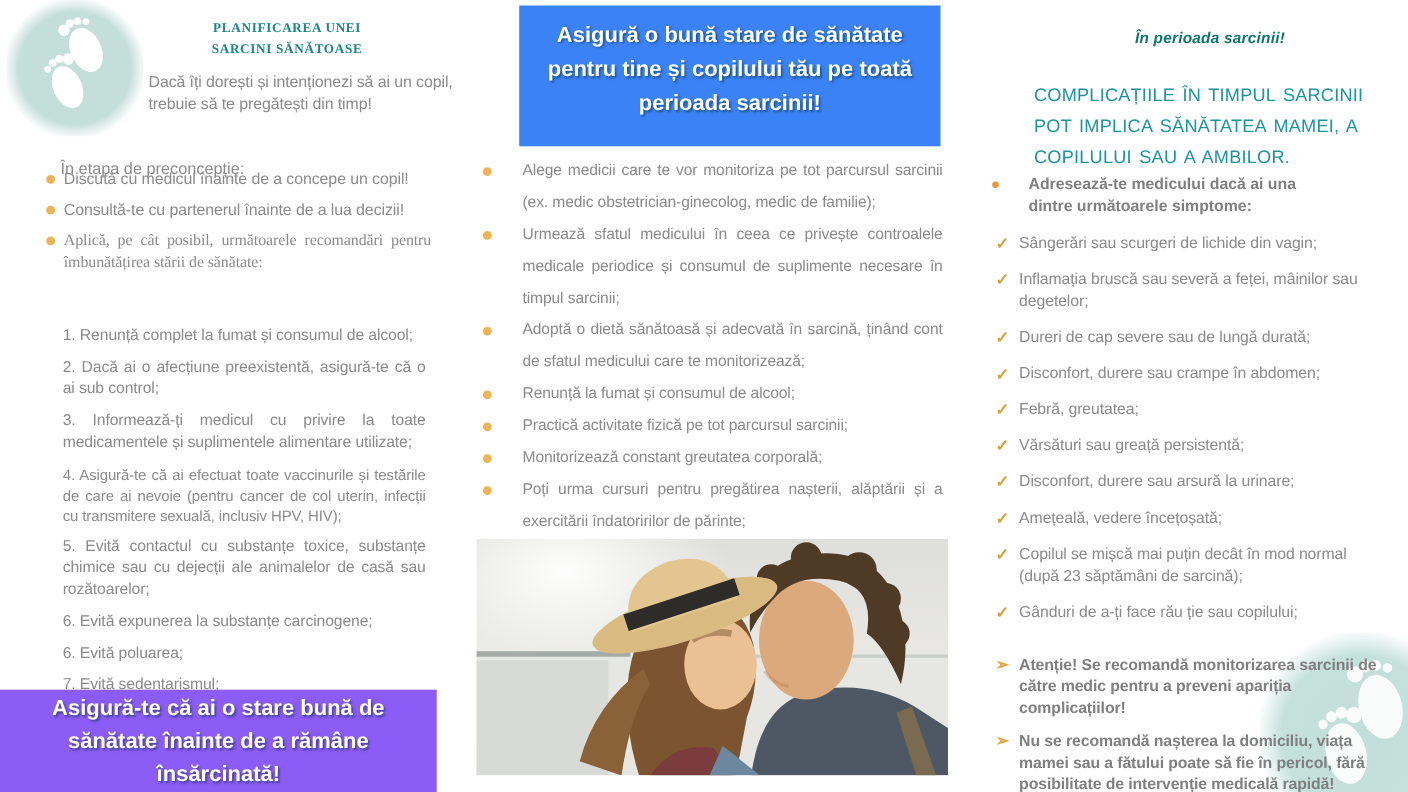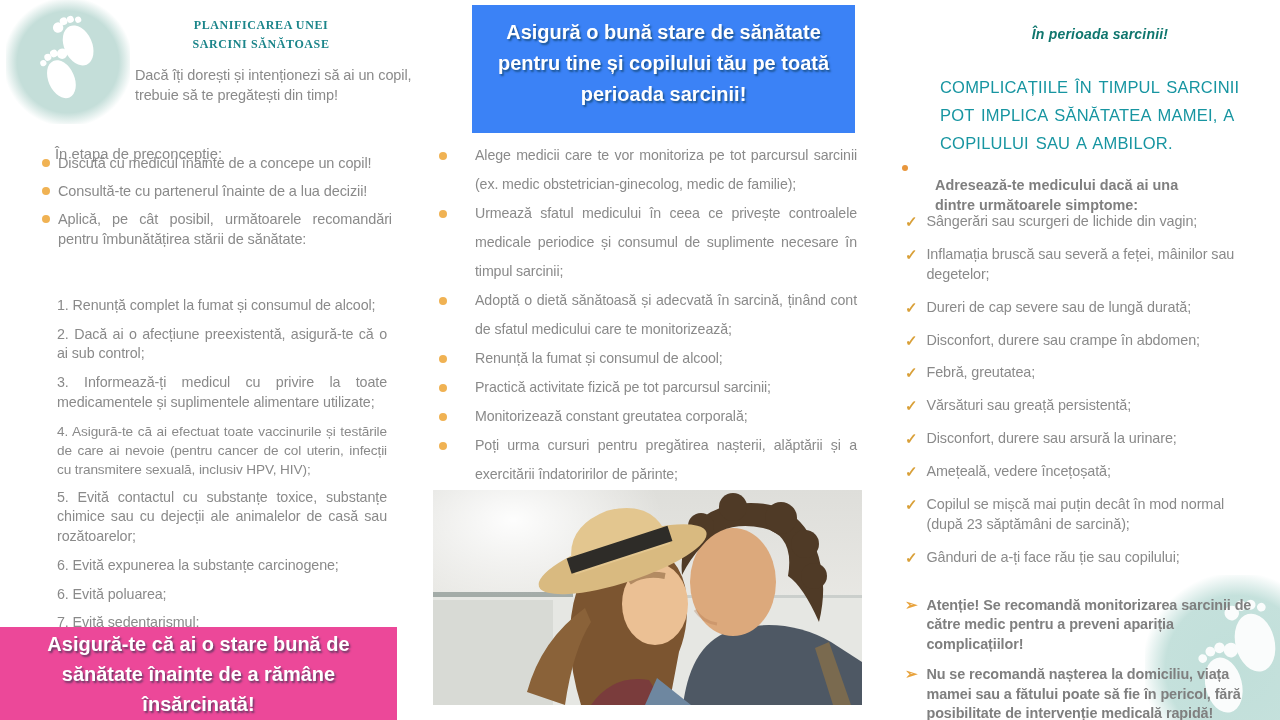--- a/index.html
+++ b/index.html
@@ -14,29 +14,29 @@
   .left-title{position:absolute;left:130px;top:8px;width:262px;text-align:center;
     font-family:"Liberation Serif",serif;font-weight:700;color:#1B858A;font-size:12px;
     letter-spacing:.6px;line-height:1.55;}
   .left-intro{position:absolute;left:135px;top:50px;width:292px;color:#8A8A8A;
     font-size:14.5px;line-height:1.38;letter-spacing:-.1px;}
   .stage-heading{position:absolute;left:55px;top:131px;color:#8A8A8A;font-size:14.8px;}
 
   .orange-bullets{position:absolute;left:42px;top:153px;width:350px;margin:0;padding:0;list-style:none;}
   .orange-bullets li{position:relative;padding-left:16px;margin-bottom:8px;color:#8A8A8A;
     font-size:14.5px;line-height:1.38;letter-spacing:-.1px;}
-  .orange-bullets li.justify{text-align:justify;text-align-last:left;}
+  .orange-bullets li.justify{text-align:justify;text-align-last:left;font-family:Liberation Serif, serif;}
   .dot{position:absolute;left:0;top:6px;width:8px;height:8px;border-radius:50%;background:#F0B253;}
 
   .numbered{position:absolute;left:57px;top:252px;width:330px;margin-top:44px;}
   .numbered p{margin:0 0 9px 0;color:#8A8A8A;font-size:14.3px;line-height:1.38;
     letter-spacing:-.1px;text-align:justify;text-align-last:left;}
   .numbered p.tight{font-size:13.6px;line-height:1.4;}
 
-  .banner-left{position:absolute;left:0;top:627px;width:397px;height:93px;background:#ec4899;
+  .banner-left{position:absolute;left:0;top:627px;width:397px;height:93px;background:#8b5cf6;
     display:flex;align-items:center;justify-content:center;text-align:center;padding:0 16px;
     box-sizing:border-box;color:#fff;font-weight:700;font-size:20px;line-height:1.5;
     text-shadow:1.5px 1.5px 2px rgba(0,45,60,.55);}
 
   
   .banner-mid{position:absolute;left:472px;top:5px;width:383px;height:128px;background:#3b82f6;
     display:flex;align-items:flex-start;justify-content:center;text-align:center;
     padding:12px 20px 0 20px;box-sizing:border-box;color:#fff;font-weight:700;font-size:20px;
     line-height:1.55;text-shadow:1.5px 1.5px 2px rgba(0,45,60,.55);}
 
@@ -45,21 +45,21 @@
     line-height:29px;letter-spacing:-.1px;text-align:justify;text-align-last:left;}
   .mid-bullets .dot{left:6px;top:11px;width:8px;height:8px;}
 
   .photo{position:absolute;left:433px;top:490px;width:429px;height:215px;overflow:hidden;}
   .right-title{position:absolute;left:940px;top:14px;width:320px;text-align:center;z-index:1;
     color:#0f766e;font-weight:700;font-style:italic;font-size:14px;letter-spacing:.2px;}
   .right-subtitle{position:absolute;left:940px;top:56px;width:328px;z-index:1;color:#1795A1;
     font-size:16.5px;line-height:1.72;word-spacing:2px;letter-spacing:.2px;}
   .right-lead{position:absolute;left:902px;top:158px;width:320px;z-index:1;}
   .right-lead .dot{top:7px;width:6px;height:6px;background:#E8963C;}
-  .right-lead p{margin:17px 0 0 33px;color:#7F7F7F;font-weight:700;font-size:14.4px;line-height:1.4;}
+  .right-lead p{margin:0 0 0 33px;color:#7F7F7F;font-weight:700;font-size:14.4px;line-height:1.4;}
 
   .symptoms{position:absolute;left:905px;top:212px;width:350px;margin:0;padding:0;list-style:none;z-index:1;}
   .symptoms li{display:flex;gap:9px;margin-bottom:13px;color:#8A8A8A;font-size:14.4px;
     line-height:1.38;letter-spacing:-.1px;}
   .check{color:#D9A039;font-weight:700;font-size:15px;line-height:1.3;flex:0 0 auto;}
 
   .warnings{position:absolute;left:905px;top:596px;width:362px;margin:0;padding:0;list-style:none;z-index:1;}
   .warnings li{display:flex;gap:9px;margin-bottom:11px;color:#7F7F7F;font-weight:700;
     font-size:14.4px;line-height:1.35;letter-spacing:-.1px;}
   .arrow{color:#E8A33D;font-size:15px;line-height:1.25;flex:0 0 auto;}

